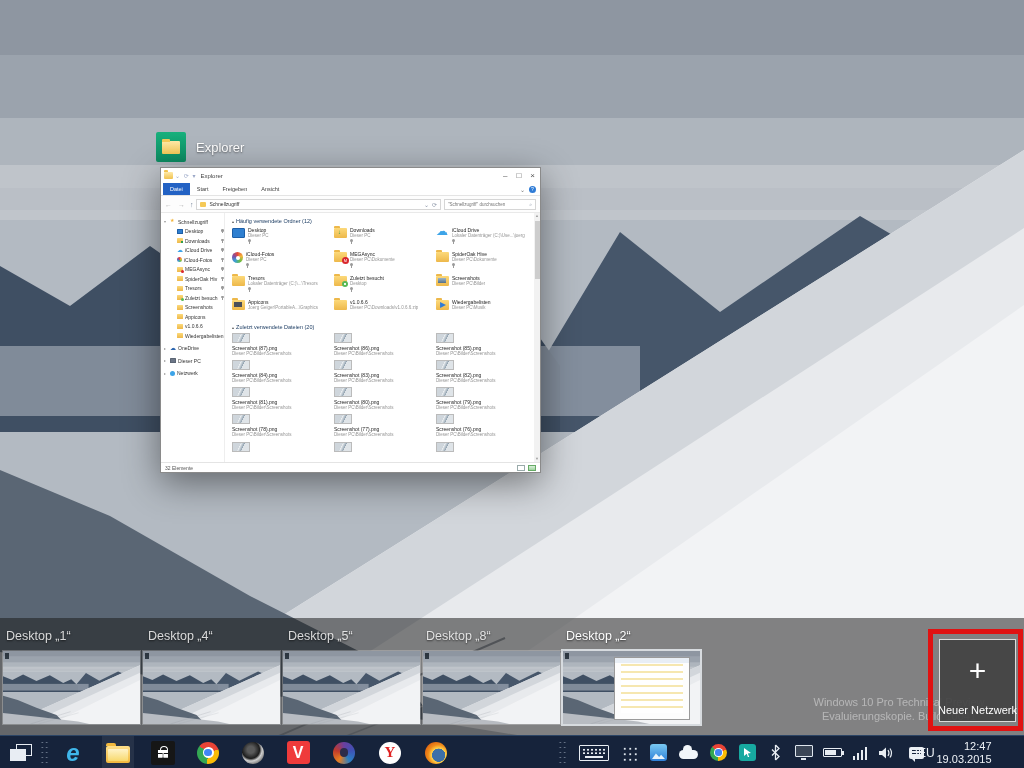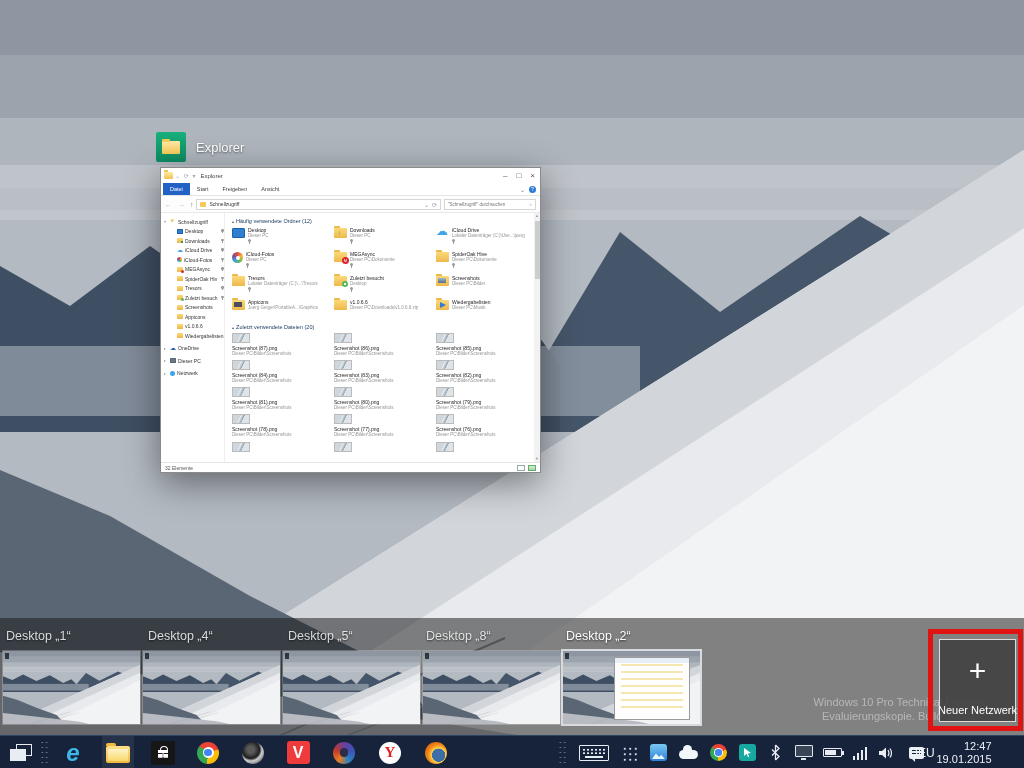--- a/index.html
+++ b/index.html
@@ -735,18 +735,18 @@
     </div>
     <div class="tb-item" style="left:906px;width:20px">
         <div class="ac-ic"></div>
       </div>
     <div class="tb-item" style="left:905px;width:34px">
         <span class="lang">DEU</span>
       </div>
     <div class="tb-item" style="left:936px;width:56px">
       <div class="clock">
         <div>12:47</div>
-        <div>19.01.2015</div>
+        <div>19.03.2015</div>
       </div>
     </div>
   </div>
 
 </div>
 
 </body></html>

